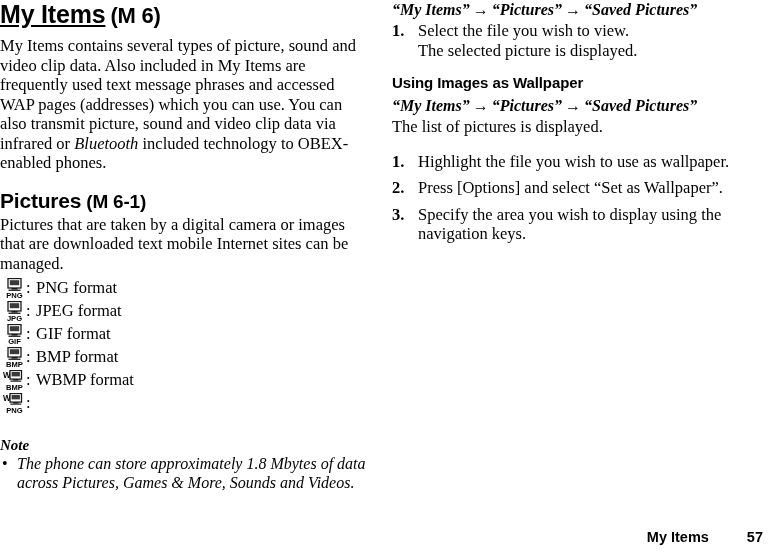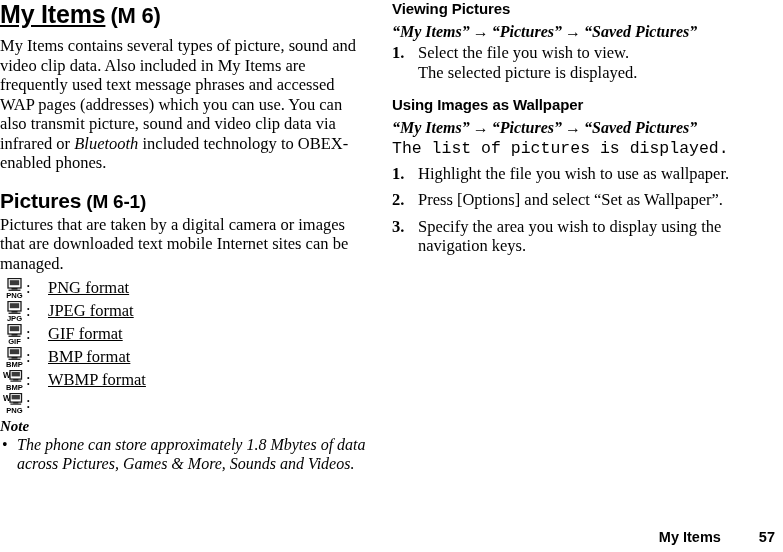--- a/index.html
+++ b/index.html
@@ -139,30 +139,29 @@
   .fmt-icon-wrap svg { display: block; }
   .fmt-colon {
     position: absolute;
     left: 26px;
     top: 1px;
     font-size: 16.5px;
     line-height: 19.5px;
   }
   .fmt-label {
     position: absolute;
-    left: 48px;
+    left: 36px;
     top: 1px;
     font-size: 16.5px;
     line-height: 19.5px;
     white-space: nowrap;
-    text-decoration: underline;
-  }
-
-  
-  .note-block { margin-top: 3px; }
+  }
+
+  
+  .note-block { margin-top: 22px; }
   .note-head {
     font-weight: bold;
     font-style: italic;
     font-size: 15px;
     line-height: 17px;
     margin: 0 0 1px 0;
   }
   .note-item {
     position: relative;
     padding-left: 17px;
@@ -174,21 +173,21 @@
     position: absolute;
     left: 2px;
     top: 0;
     font-style: normal;
   }
 
   
   .footer {
     position: absolute;
     left: 0;
-    right: 0;
+    right: 12px;
     bottom: 6px;
     height: 20px;
   }
   .footer-inner {
     position: absolute;
     right: 8px;
     bottom: 0;
     font-family: "Liberation Sans", "DejaVu Sans", sans-serif;
     font-weight: bold;
     font-size: 14.5px;
@@ -309,36 +308,35 @@
       <div class="note-head">Note</div>
       <div class="note-item">
         <span class="bullet">•</span><span>The phone can store approximately 1.8 Mbytes of data across Pictures, Games &amp; More, Sounds and Videos.</span>
       </div>
     </div>
 
   </div>
 
   <div class="col col-right">
 
-    <h3 class="subsection-title">Viewing Pictures</h3>
 
     <p class="breadcrumb"><span>“My Items”</span><span class="arrow">→</span><span>“Pictures”</span><span class="arrow">→</span><span>“Saved Pictures”</span></p>
 
     <ol class="steps">
       <li class="step">
         <span class="num">1.</span><span>Select the file you wish to view.</span>
       </li>
     </ol>
     <p class="step-sub">The selected picture is displayed.</p>
 
     <h3 class="subsection-title spaced">Using Images as Wallpaper</h3>
 
     <p class="breadcrumb"><span>“My Items”</span><span class="arrow">→</span><span>“Pictures”</span><span class="arrow">→</span><span>“Saved Pictures”</span></p>
 
-    <p class="body-text" style="margin-bottom:5px;font-family:Liberation Mono, monospace;">The list of pictures is displayed.</p>
+    <p class="body-text" style="margin-bottom:15px;">The list of pictures is displayed.</p>
 
     <ol class="steps">
       <li class="step">
         <span class="num">1.</span><span>Highlight the file you wish to use as wallpaper.</span>
       </li>
       <li class="step">
         <span class="num">2.</span><span>Press [Options] and select “Set as Wallpaper”.</span>
       </li>
       <li class="step">
         <span class="num">3.</span><span>Specify the area you wish to display using the navigation keys.</span>

